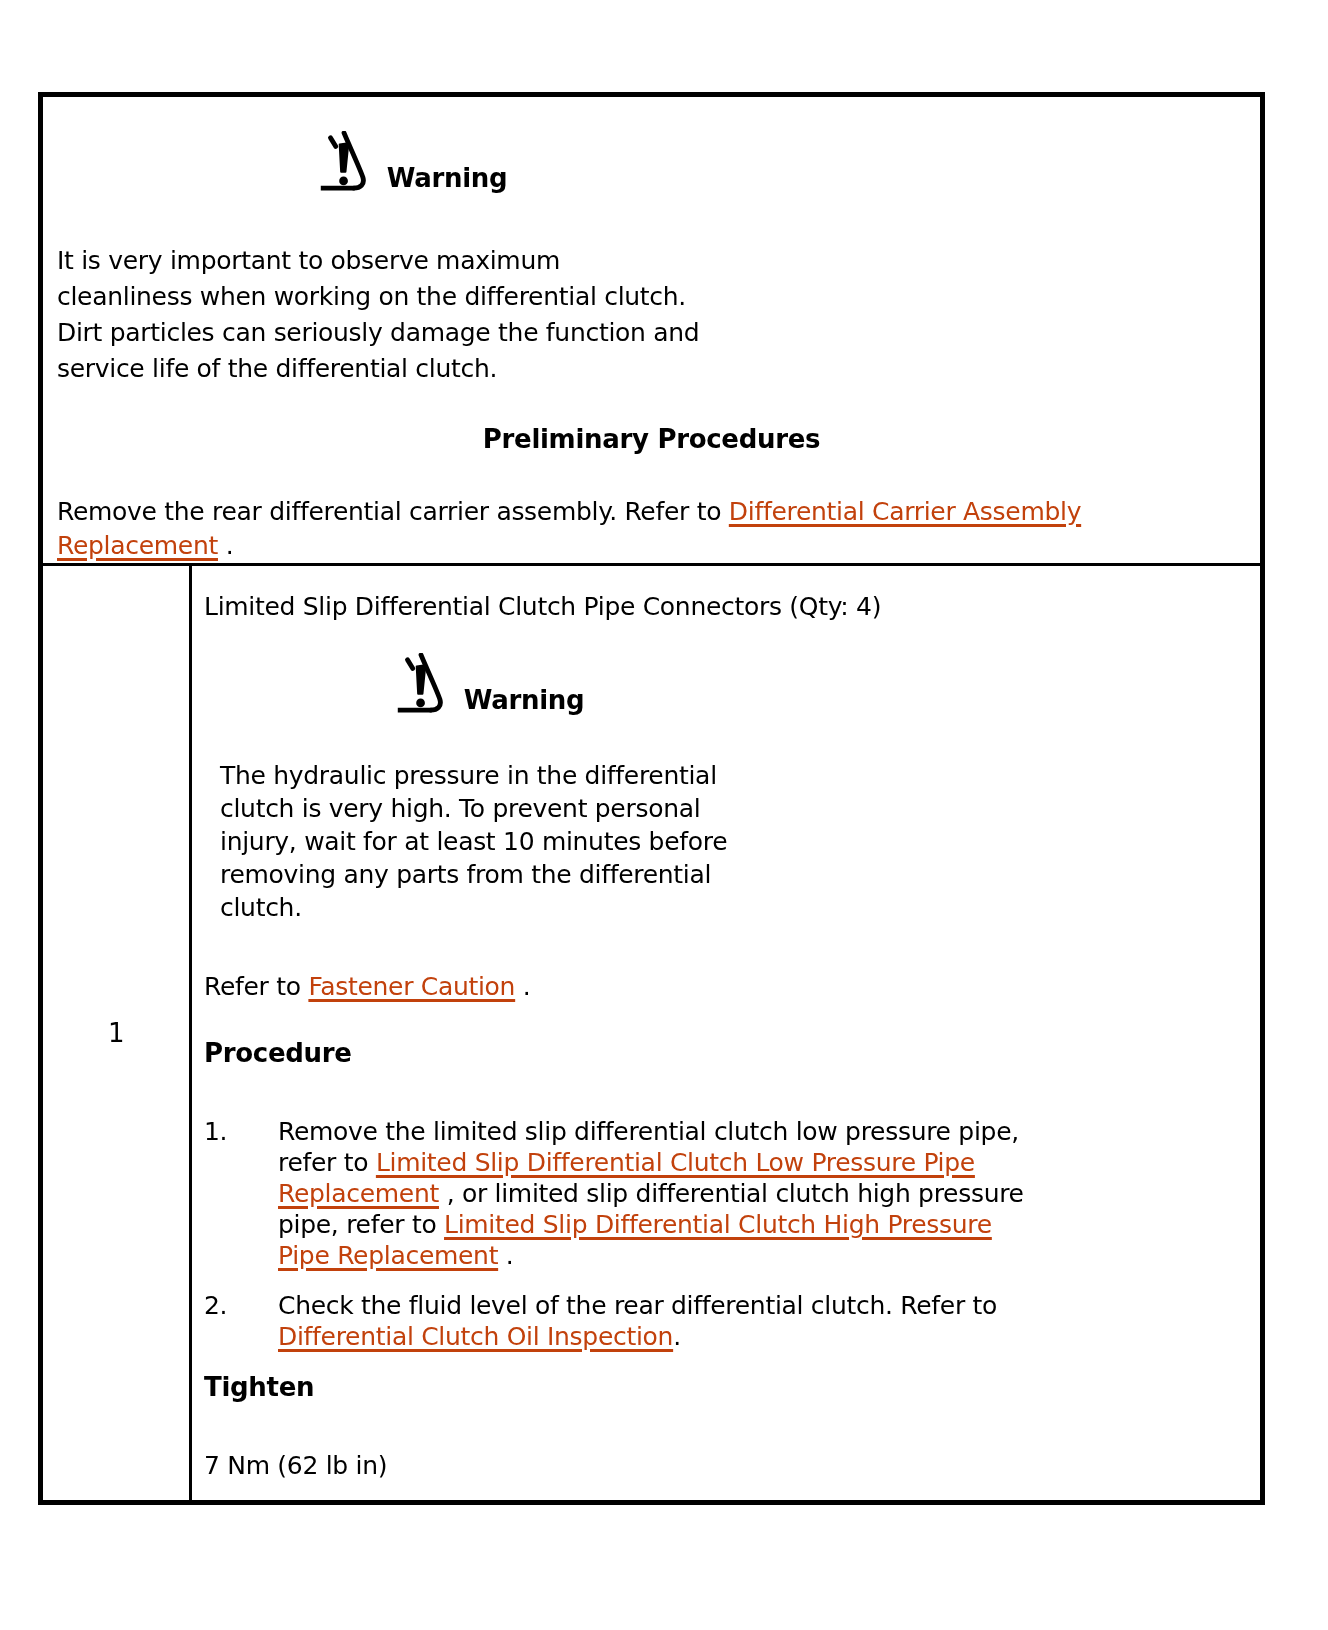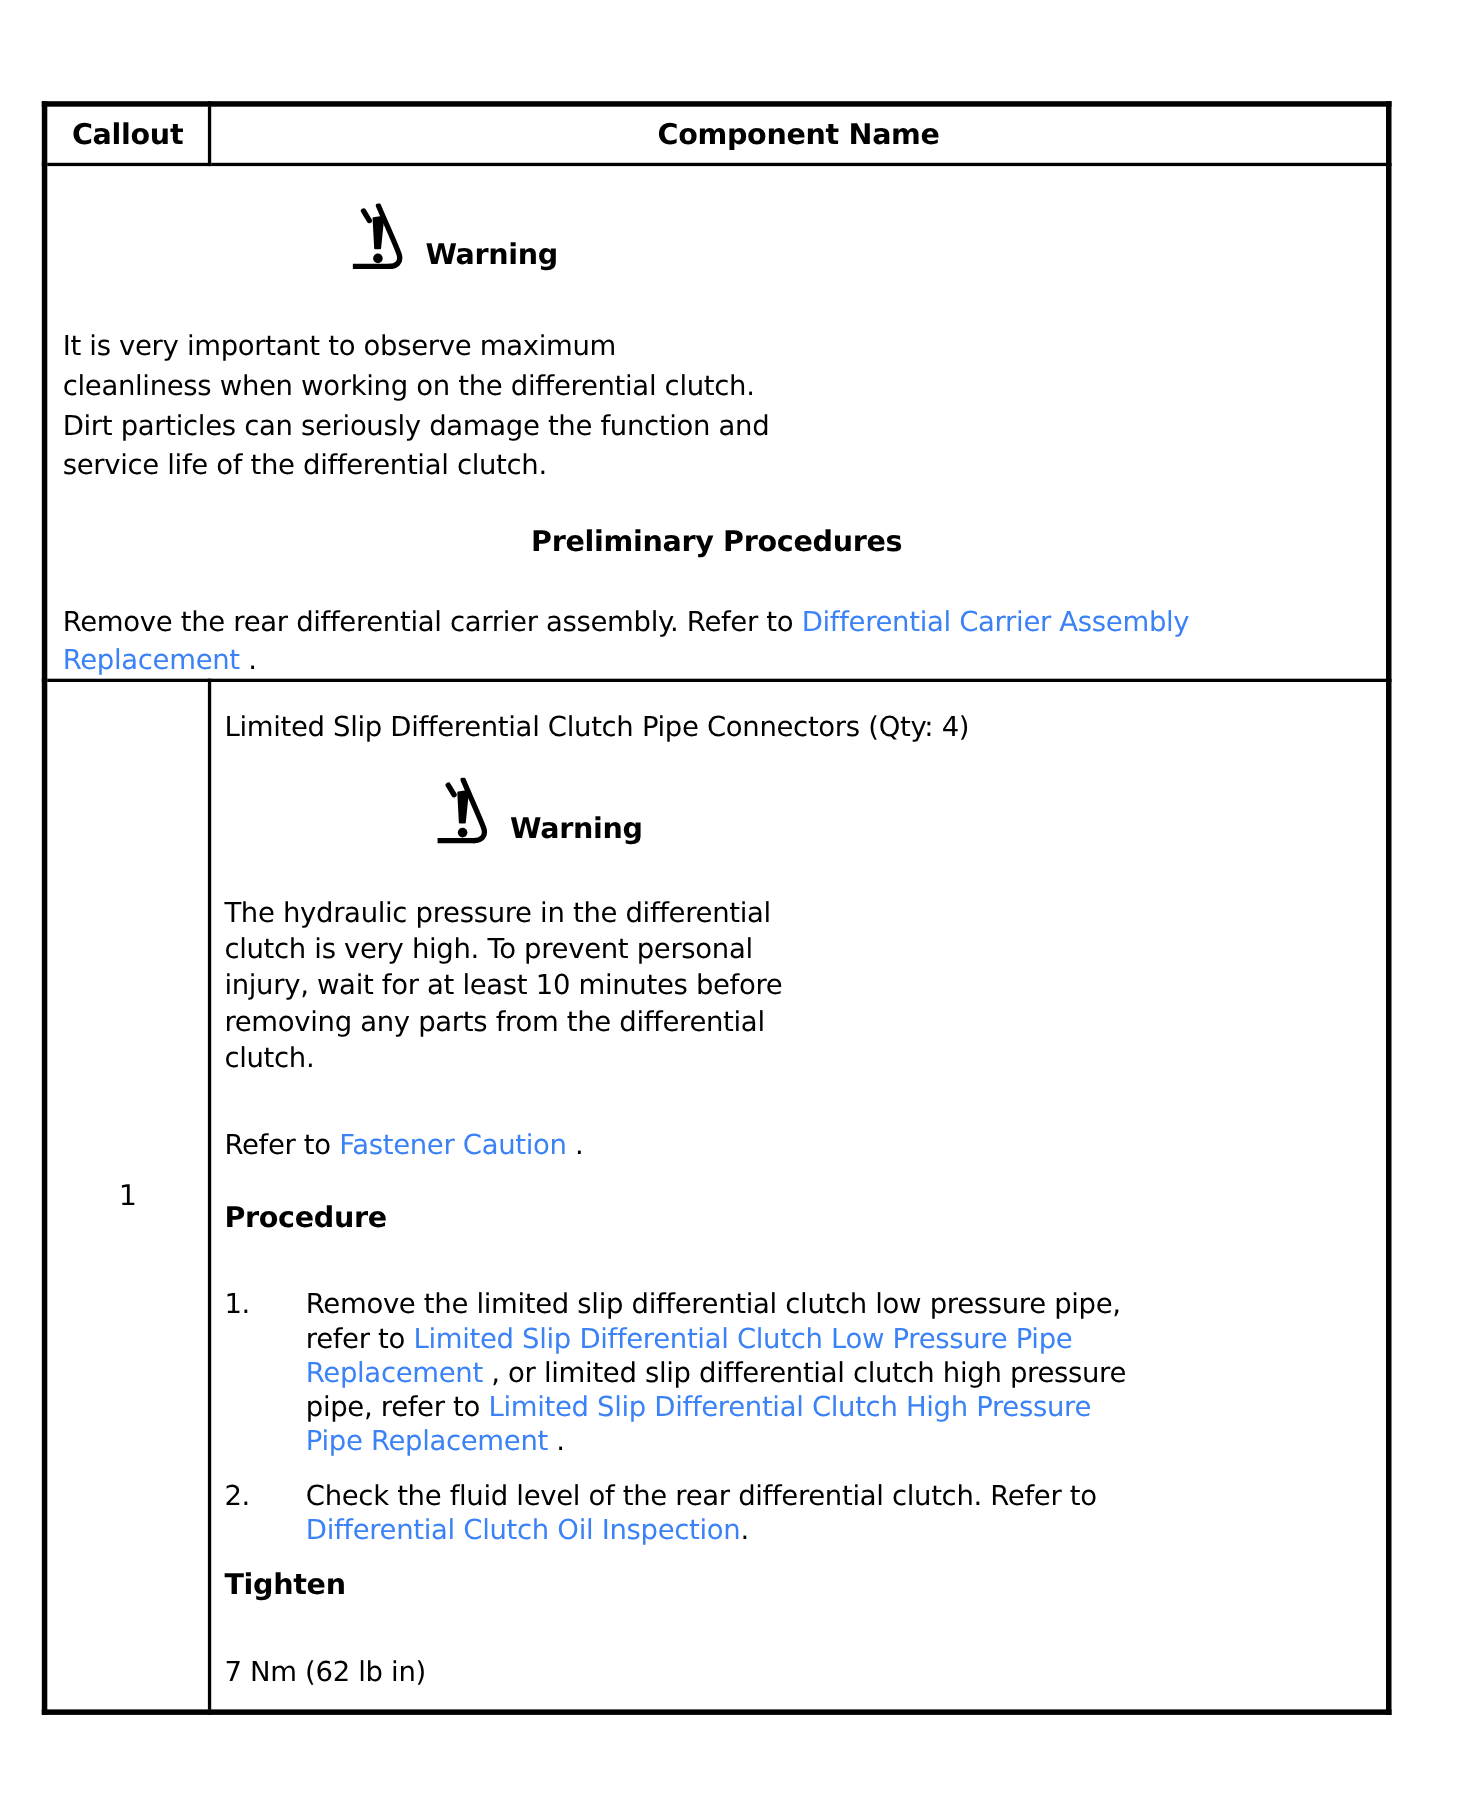--- a/index.html
+++ b/index.html
@@ -24,51 +24,47 @@
   td.content { vertical-align:top; padding:24px 12px 0 12px; }
 
   .warn-wrap1 { width:710px; }
   .warn-wrap2 { width:570px; }
   .warn-head { display:flex; justify-content:center; align-items:flex-end; gap:14px; }
   .warn-wrap1 .warn-head { margin-top:34px; }
   .warn-wrap2 .warn-head { margin-top:30px; }
   .warn-icon { width:56px; height:62px; flex:none; }
   .warn-label { font-weight:bold; font-size:26px; line-height:1; padding-bottom:2px; }
   .warn-text1 { margin-top:50px; line-height:36px; }
-  .warn-text2 { margin-top:44px; line-height:33px; }
+  .warn-text2 { margin-top:44px; line-height:33px;margin-left:16px; }
 
   .h-bold { font-weight:bold; font-size:26px; line-height:33px; }
   .prelim-h { margin-top:36px;text-align:center; }
   .prelim-p { margin-top:39px; line-height:34px; }
 
   .title-line { line-height:33px; }
   .refer-p { margin-top:46px; line-height:33px; }
   .proc-h { margin-top:34px; }
   .steps { margin-top:46px; }
   .step { display:flex; margin-bottom:19px; }
   .step-num { width:74px; flex:none; line-height:31px; }
   .step-text { line-height:31px; }
   .tighten-h { }
   .torque { margin-top:45px; line-height:33px; }
 
-  .link { text-decoration-thickness:2.5px; text-underline-offset:4px; color:#3b82f6; cursor:pointer; }
+  .link { text-decoration:underline; text-decoration-thickness:2.5px; text-underline-offset:4px; color:#c2410c; cursor:pointer; }
 </style>
 </head>
 <body>
 
 <table class="doc">
   <colgroup>
       <col style="width:150px">
       <col>
     </colgroup>
   <tbody>
-      <tr>
-    <th class="callout-h">Callout</th>
-    <th>Component Name</th>
-  </tr>
 
   <tr class="row1">
     <td class="merged" colspan="2">
       <div class="warn-wrap1">
         <div class="warn-head">
           <svg class="warn-icon" viewBox="0 0 56 64">
             <path d="M27,2 C31,12 44,40 46.5,48 C48.5,55 44,59 37,59" fill="none" stroke="#000" stroke-width="5" stroke-linecap="round"></path>
             <path d="M3,59 L38,59" fill="none" stroke="#000" stroke-width="5"></path>
             <path d="M13,7 L18.5,16" fill="none" stroke="#000" stroke-width="5" stroke-linecap="round"></path>
             <path d="M22.5,14 L31.5,12.5 L28.5,42 L24,42 Z" fill="#000" stroke="#000" stroke-width="2" stroke-linejoin="round"></path>

